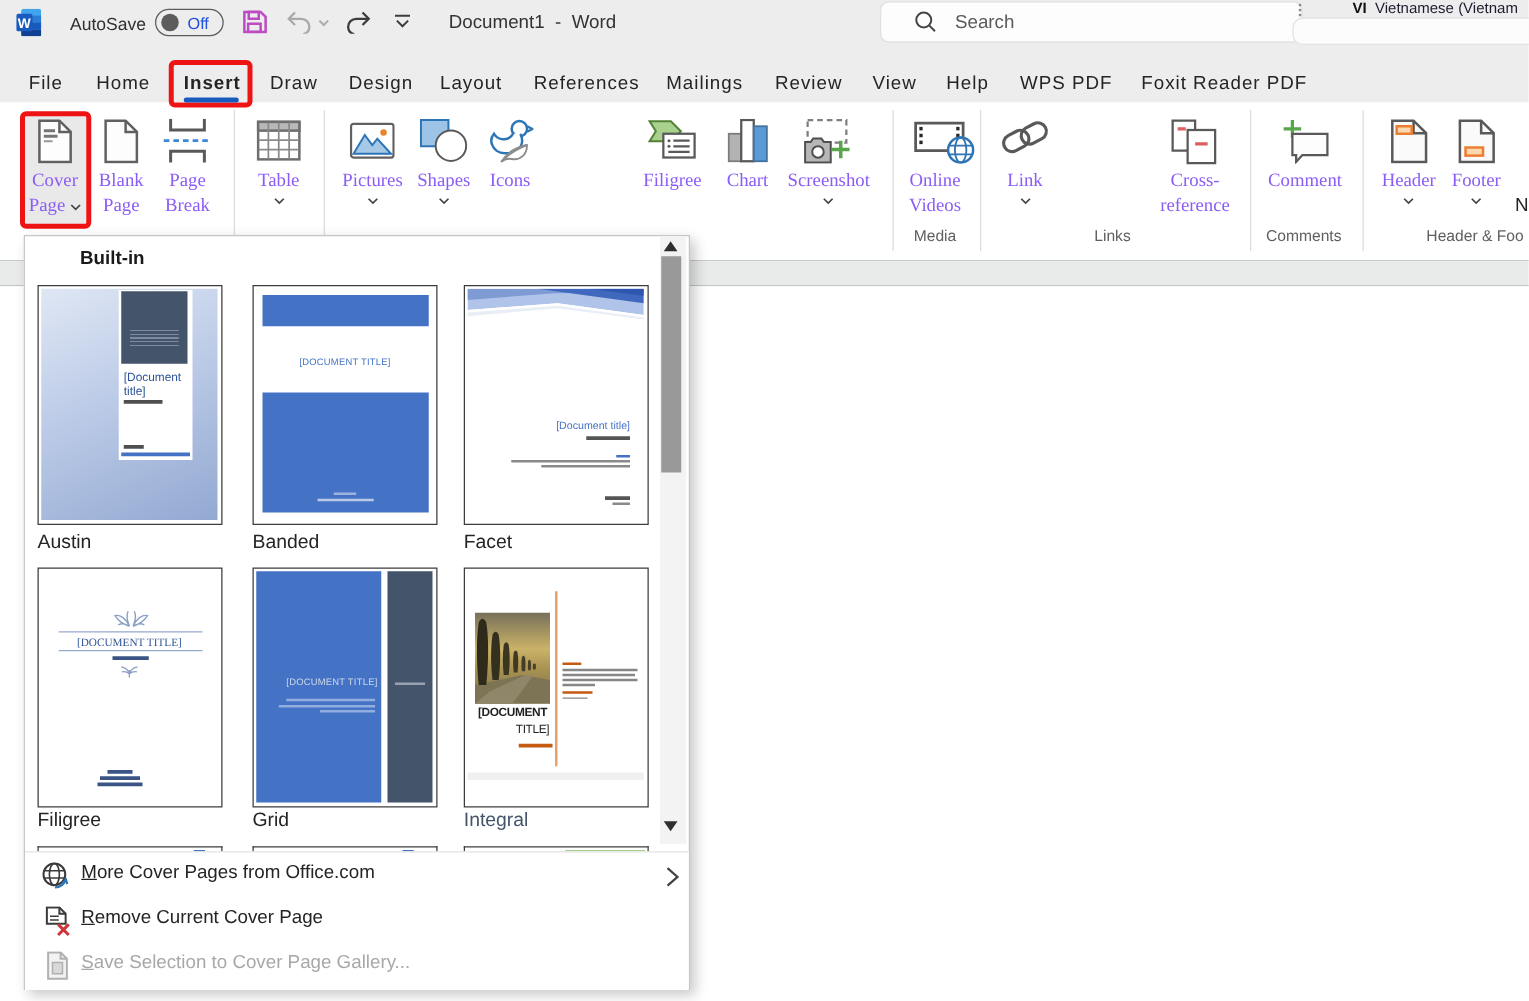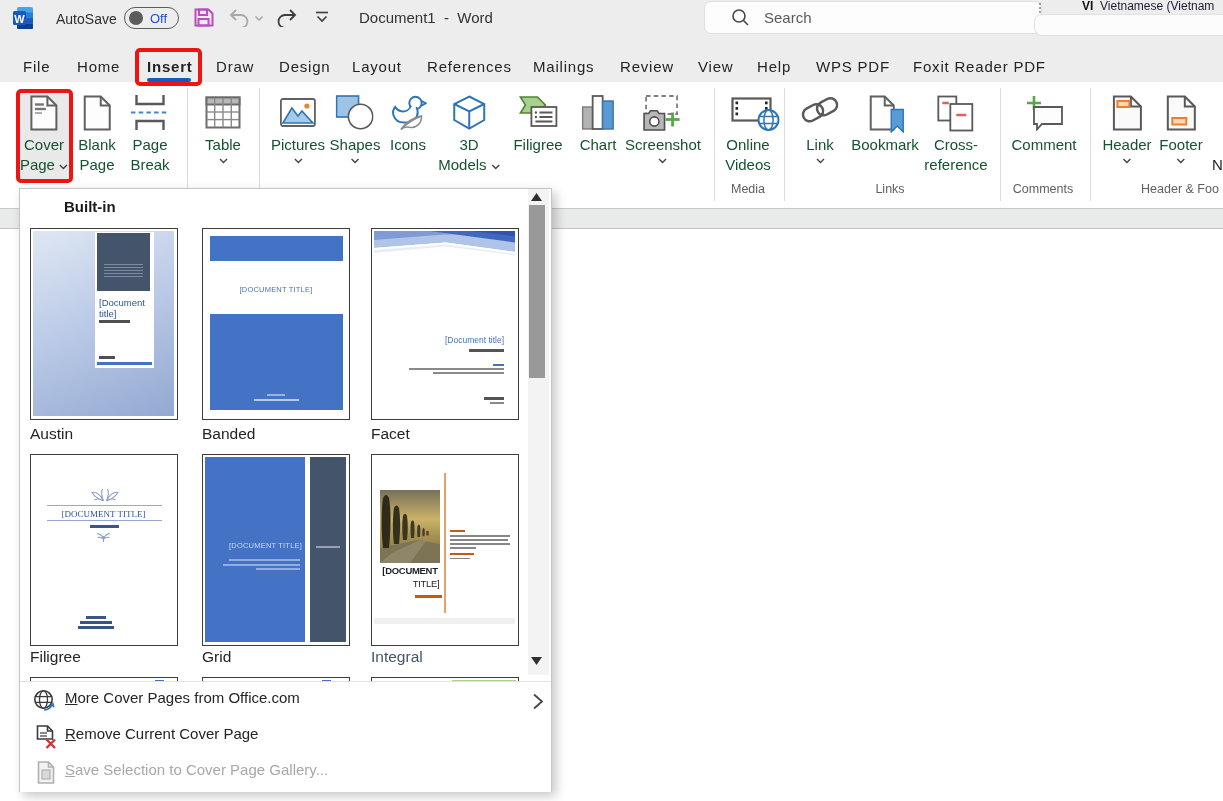--- a/index.html
+++ b/index.html
@@ -16,21 +16,21 @@
   #searchbox { position:absolute; left:704px; top:1px; width:338px; height:33px; background:#fdfdfd; border:1px solid #e0e0e0; border-radius:7px; }
   #searchtxt { position:absolute; left:764px; top:9px; font-size:15px; color:#5a5a5a; }
   
   #vi-line { position:absolute; left:1082px; top:-1px; font-size:12px; color:#26263a; white-space:nowrap; }
   #lang-panel { position:absolute; left:1034px; top:14px; width:200px; height:22px; background:#fcfcfc; border:1px solid #e2e2e2; border-radius:8px; }
   
   #ribbon { position:absolute; left:0; top:82px; width:1223px; height:126px; background:#fff; }
   .rdiv { position:absolute; top:6px; width:1px; height:113px; background:#dcdcdc; }
   .rb { position:absolute; top:13px; display:flex; flex-direction:column; align-items:center; transform:translateX(-50%); }
   .rb svg { display:block; }
-  .rlab { font-size:15px; line-height:20px; color:#14532d; text-align:center; margin-top:4px; white-space:nowrap; }
+  .rlab { font-size:15px; line-height:20px; color:#8b5cf6; text-align:center; margin-top:4px; white-space:nowrap;font-family:Liberation Serif, serif; }
   .chev { display:block; margin:3px auto 0; }
   .glab { position:absolute; top:100px; font-size:12.5px; color:#5f5f5f; transform:translateX(-50%); white-space:nowrap; }
   #coverbtn { position:absolute; left:20px; top:9px; width:49px; height:89px; background:#e9e9e9; border-radius:4px; }
   #cover-redbox { position:absolute; left:16px; top:7px; width:57px; height:94px; border:4px solid #ee1414; border-radius:5px; }
   
   #ribline { position:absolute; left:0; top:208px; width:1223px; height:1px; background:#c6c9c9; }
   #band { position:absolute; left:0; top:209px; width:1223px; height:20px; background:#e9ebeb; border-bottom:1px solid #c2c5c5; }
   #page { position:absolute; left:0; top:229px; width:1223px; height:572px; background:#fff; }
   
   #menu { position:absolute; left:19px; top:188px; width:533px; height:604px; background:#fff; border:1px solid #c6c6c6; box-shadow:4px 4px 10px rgba(0,0,0,0.22); }
@@ -201,29 +201,20 @@
     <svg width="38" height="36" viewBox="0 0 38 36">
       <circle cx="26.5" cy="8" r="6.2" fill="#fff" stroke="#2e75b6" stroke-width="2"></circle>
       <path d="M32.7 6 L37 8.2 L32.7 10.4" fill="none" stroke="#2e75b6" stroke-width="1.8" stroke-linejoin="round"></path>
       <path d="M21.6 11.5 C20.2 15 16.5 17 12.5 16.3 C10 15.9 7.5 14.3 6.2 12 C4.2 14.3 3.5 17.5 4.6 20.5 C6 24.7 10 27.5 14.8 27.5 L18 27.5 C24 27.5 28.7 23 28.7 17.3 C28.7 15.7 28.3 14.2 27.6 12.9" fill="#fff" stroke="#2e75b6" stroke-width="2" stroke-linecap="round"></path>
       <path d="M12 34.5 C17 27 24 22.5 32.5 21 C33 28.5 27 33.5 20.5 32.2 C17.5 31.7 14 32.5 12 34.5 Z" fill="#fff" stroke="#8c8c8c" stroke-width="1.5"></path>
       <path d="M32.5 21 C26 23.5 18 28 12 34.5" fill="none" stroke="#8c8c8c" stroke-width="1.5"></path>
     </svg>
     <div class="rlab">Icons</div>
   </div>
 
-  <div class="rb" style="left:469px">
-    <svg width="36" height="36" viewBox="0 0 36 36">
-      <path d="M18 1.5 L33 9 L33 25 L18 33.5 L3 25 L3 9 Z" fill="#fff" stroke="#2e75b6" stroke-width="2"></path>
-      <path d="M3 9 L18 16.5 L33 9 M18 16.5 V33" fill="none" stroke="#2e75b6" stroke-width="2"></path>
-    </svg>
-    <div class="rlab">3D<br>Models <svg width="9" height="6" viewBox="0 0 9 6" style="display:inline">
-          <path d="M1 1 L4.5 4.5 L8 1" fill="none" stroke="#444" stroke-width="1.4"></path>
-        </svg></div>
-  </div>
 
   <div class="rb" style="left:538px">
     <svg width="40" height="36" viewBox="0 0 40 36">
       <path d="M2 2 h17 l8 8 -8 8 h-17 l5 -8 z" fill="#a9d18e" stroke="#538135" stroke-width="1.6"></path>
       <rect x="13" y="12" width="25" height="19" fill="#fff" stroke="#595959" stroke-width="1.8"></rect>
       <circle cx="17.5" cy="17.5" r="1.2" fill="#595959"></circle>
       <line x1="21" y1="17.5" x2="34" y2="17.5" stroke="#595959" stroke-width="1.8"></line>
       <circle cx="17.5" cy="22" r="1.2" fill="#595959"></circle>
       <line x1="21" y1="22" x2="34" y2="22" stroke="#595959" stroke-width="1.8"></line>
       <line x1="17" y1="26.5" x2="34" y2="26.5" stroke="#595959" stroke-width="1.8"></line>
@@ -277,28 +268,20 @@
         <rect x="1.5" y="11" width="21" height="13.5" rx="6.7" transform="rotate(-28 12 17.7)"></rect>
         <rect x="15.5" y="5" width="21" height="13.5" rx="6.7" transform="rotate(-28 26 11.7)"></rect>
       </g>
     </svg>
     <div class="rlab">Link</div>
     <svg class="chev" width="9" height="6" viewBox="0 0 9 6">
         <path d="M1 1 L4.5 4.5 L8 1" fill="none" stroke="#444" stroke-width="1.4"></path>
       </svg>
   </div>
 
-  <div class="rb" style="left:885px">
-    <svg width="40" height="38" viewBox="0 0 40 38" style="margin-bottom:-2px">
-      <path d="M5.5 1.5 h14 l9 9 v24 h-23 z" fill="#fdfdfd" stroke="#616161" stroke-width="2"></path>
-      <path d="M19.5 1.5 v9 h9" fill="none" stroke="#616161" stroke-width="2"></path>
-      <path d="M26 14.5 h12 v22.5 l-6 -6 -6 6 z" fill="#5b9bd5" stroke="#2e75b6" stroke-width="1.4"></path>
-    </svg>
-    <div class="rlab">Bookmark</div>
-  </div>
 
   <div class="rb" style="left:956px">
     <svg width="40" height="38" viewBox="0 0 40 38" style="margin-bottom:-2px">
       <rect x="2" y="1.5" width="18" height="24" fill="#fff" stroke="#595959" stroke-width="1.8"></rect>
       <line x1="6" y1="8" x2="12.5" y2="8" stroke="#e05e5e" stroke-width="2.6"></line>
       <rect x="14" y="9" width="22" height="26.5" fill="#fff" stroke="#595959" stroke-width="1.8"></rect>
       <line x1="20" y1="20" x2="30" y2="20" stroke="#e05e5e" stroke-width="2.6"></line>
     </svg>
     <div class="rlab">Cross-<br>reference</div>
   </div>

